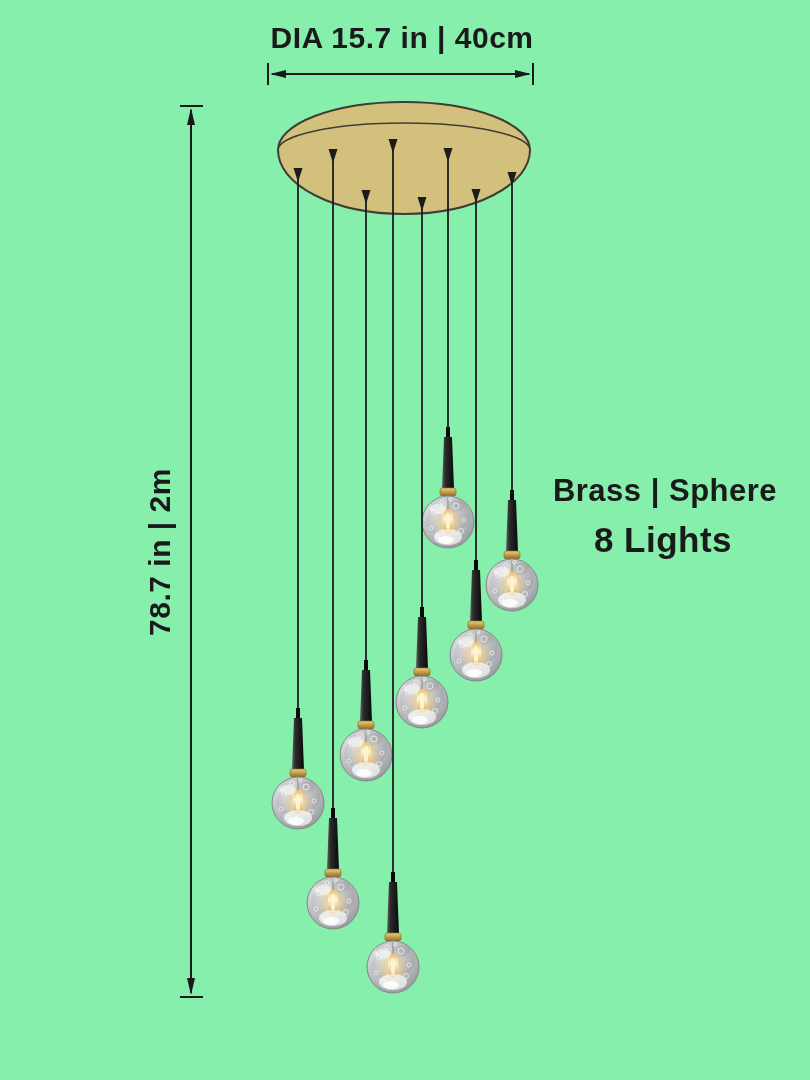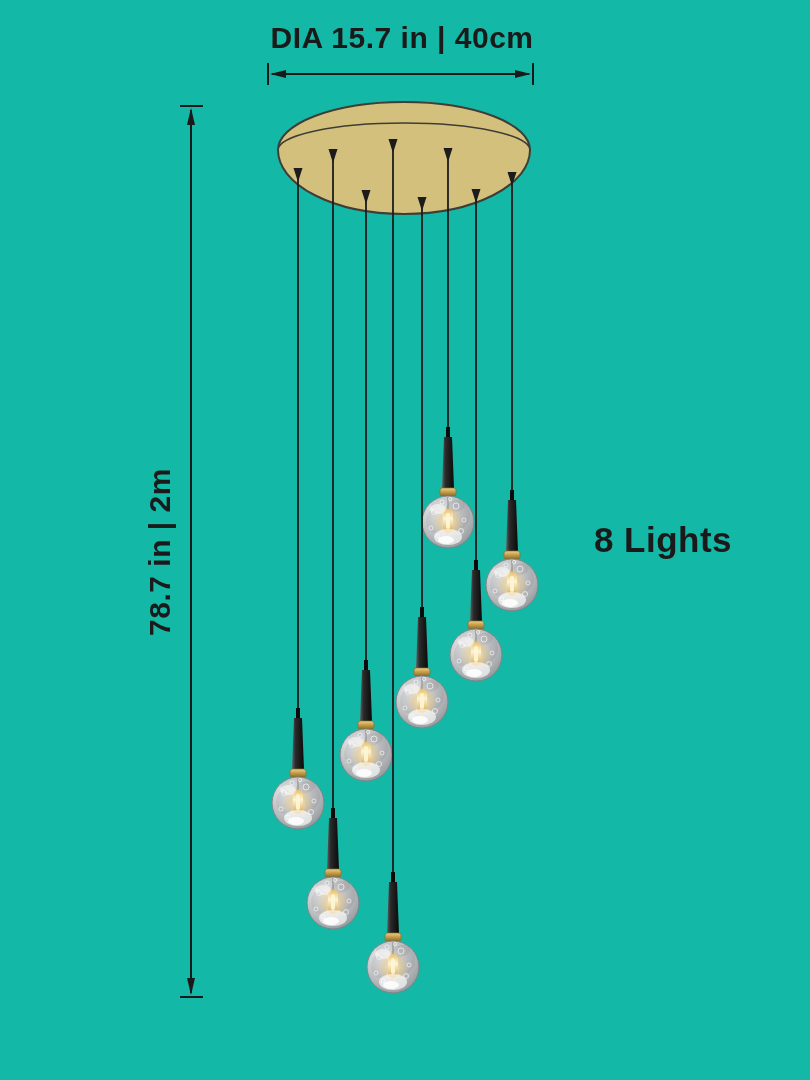--- a/index.html
+++ b/index.html
@@ -1,20 +1,20 @@
 <!DOCTYPE html>
 <html><head>
 <meta charset="utf-8">
 <style>
   html, body { margin: 0; padding: 0; background: #ffffff; }
   .stage {
     position: relative;
     width: 810px;
     height: 1080px;
-    background: #14b8a6;
+    background: #86efac;
     overflow: hidden;
     font-family: "Liberation Sans", sans-serif;
   }
   .stage svg { position: absolute; left: 0; top: 0; }
   .label {
     position: absolute;
     color: #1a1a1a;
     font-weight: 600;
     white-space: nowrap;
     letter-spacing: 0.5px;
@@ -296,14 +296,15 @@
         <circle cx="395" cy="944" r="1.6" fill="rgba(170,173,176,0.25)" stroke="rgba(255,255,255,0.8)" stroke-width="0.8"></circle>
         <circle cx="383" cy="981" r="1.8" fill="rgba(170,173,176,0.25)" stroke="rgba(255,255,255,0.8)" stroke-width="0.8"></circle>
         <ellipse cx="383" cy="954" rx="8" ry="5" fill="#ffffff" opacity="0.5"></ellipse>
         <ellipse cx="393" cy="982" rx="14" ry="8" fill="#ffffff" opacity="0.65"></ellipse>
         <ellipse cx="391" cy="985" rx="8" ry="4" fill="#ffffff" opacity="0.85"></ellipse>
       </g>
     </svg>
 
   <div class="label label-dia">DIA 15.7 in | 40cm</div>
   <div class="label label-height">78.7 in | 2m</div>
+  <div class="label label-material">Brass | Sphere</div>
   <div class="label label-lights">8 Lights</div>
 </div>
 
 </body></html>

